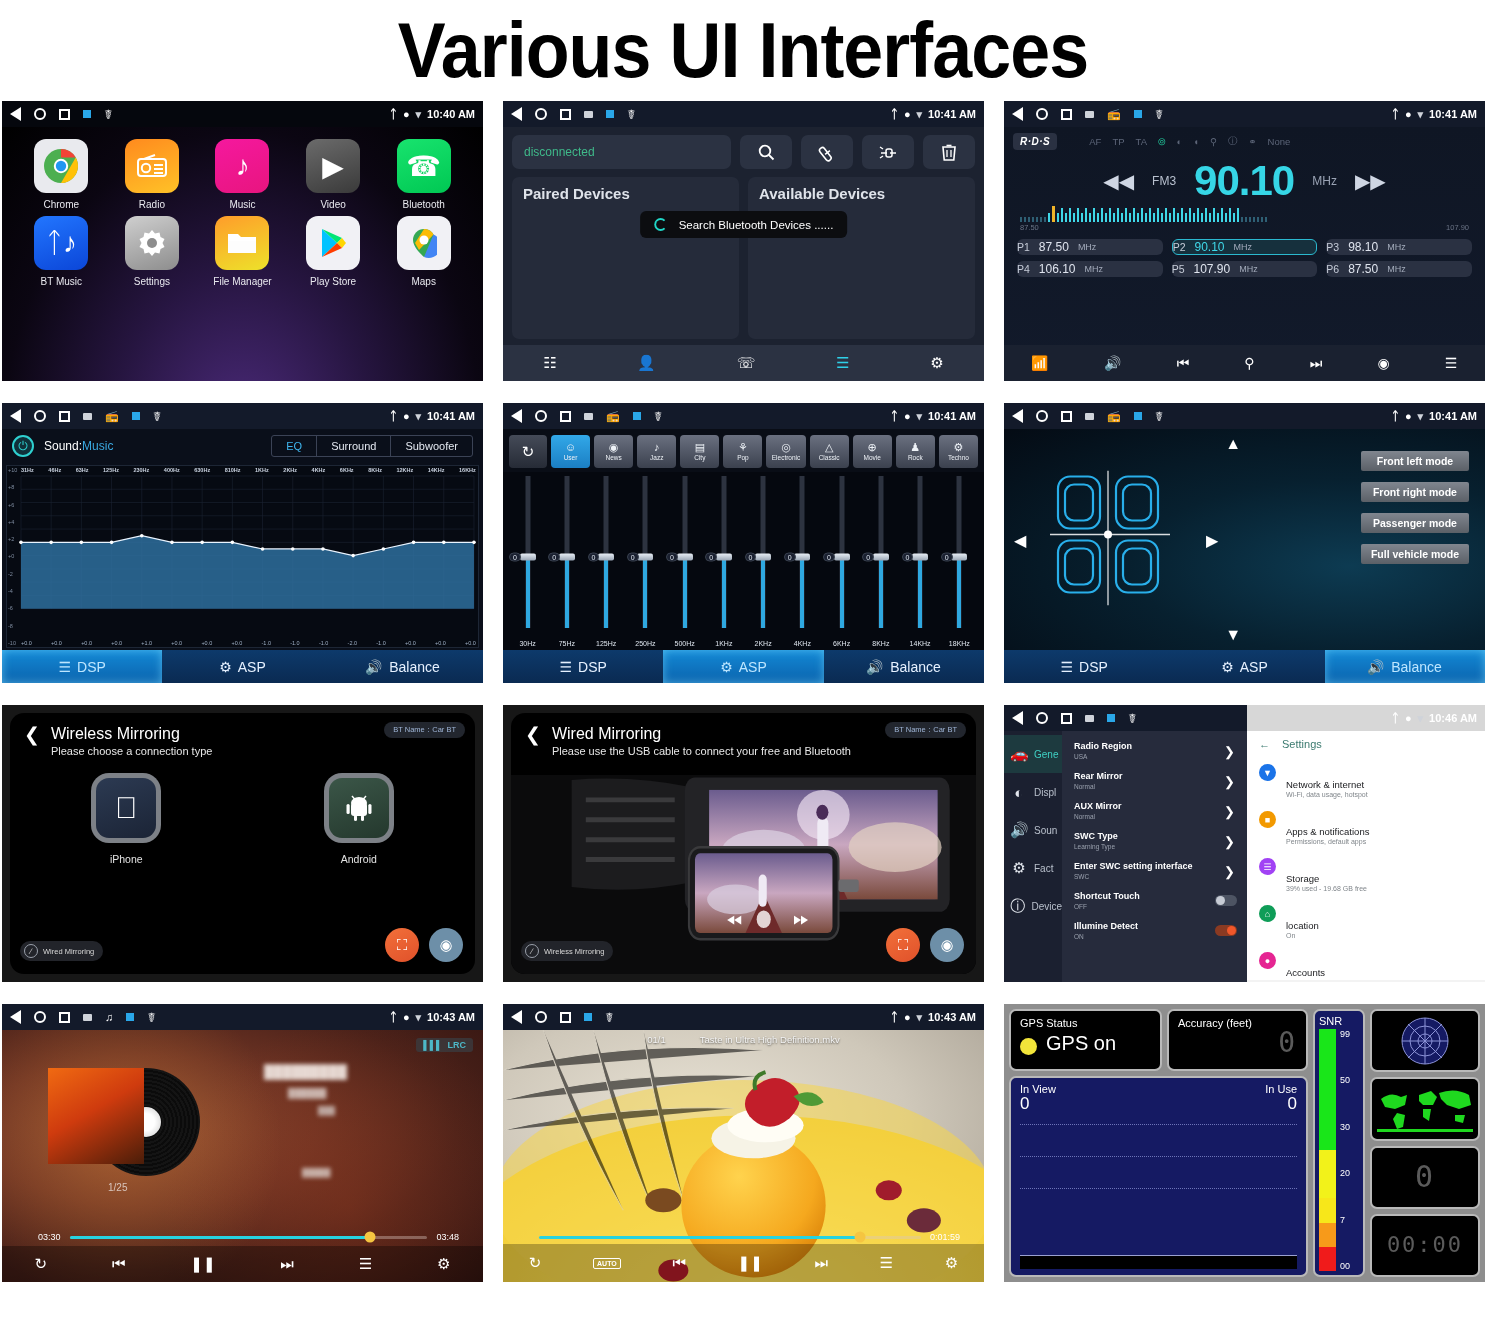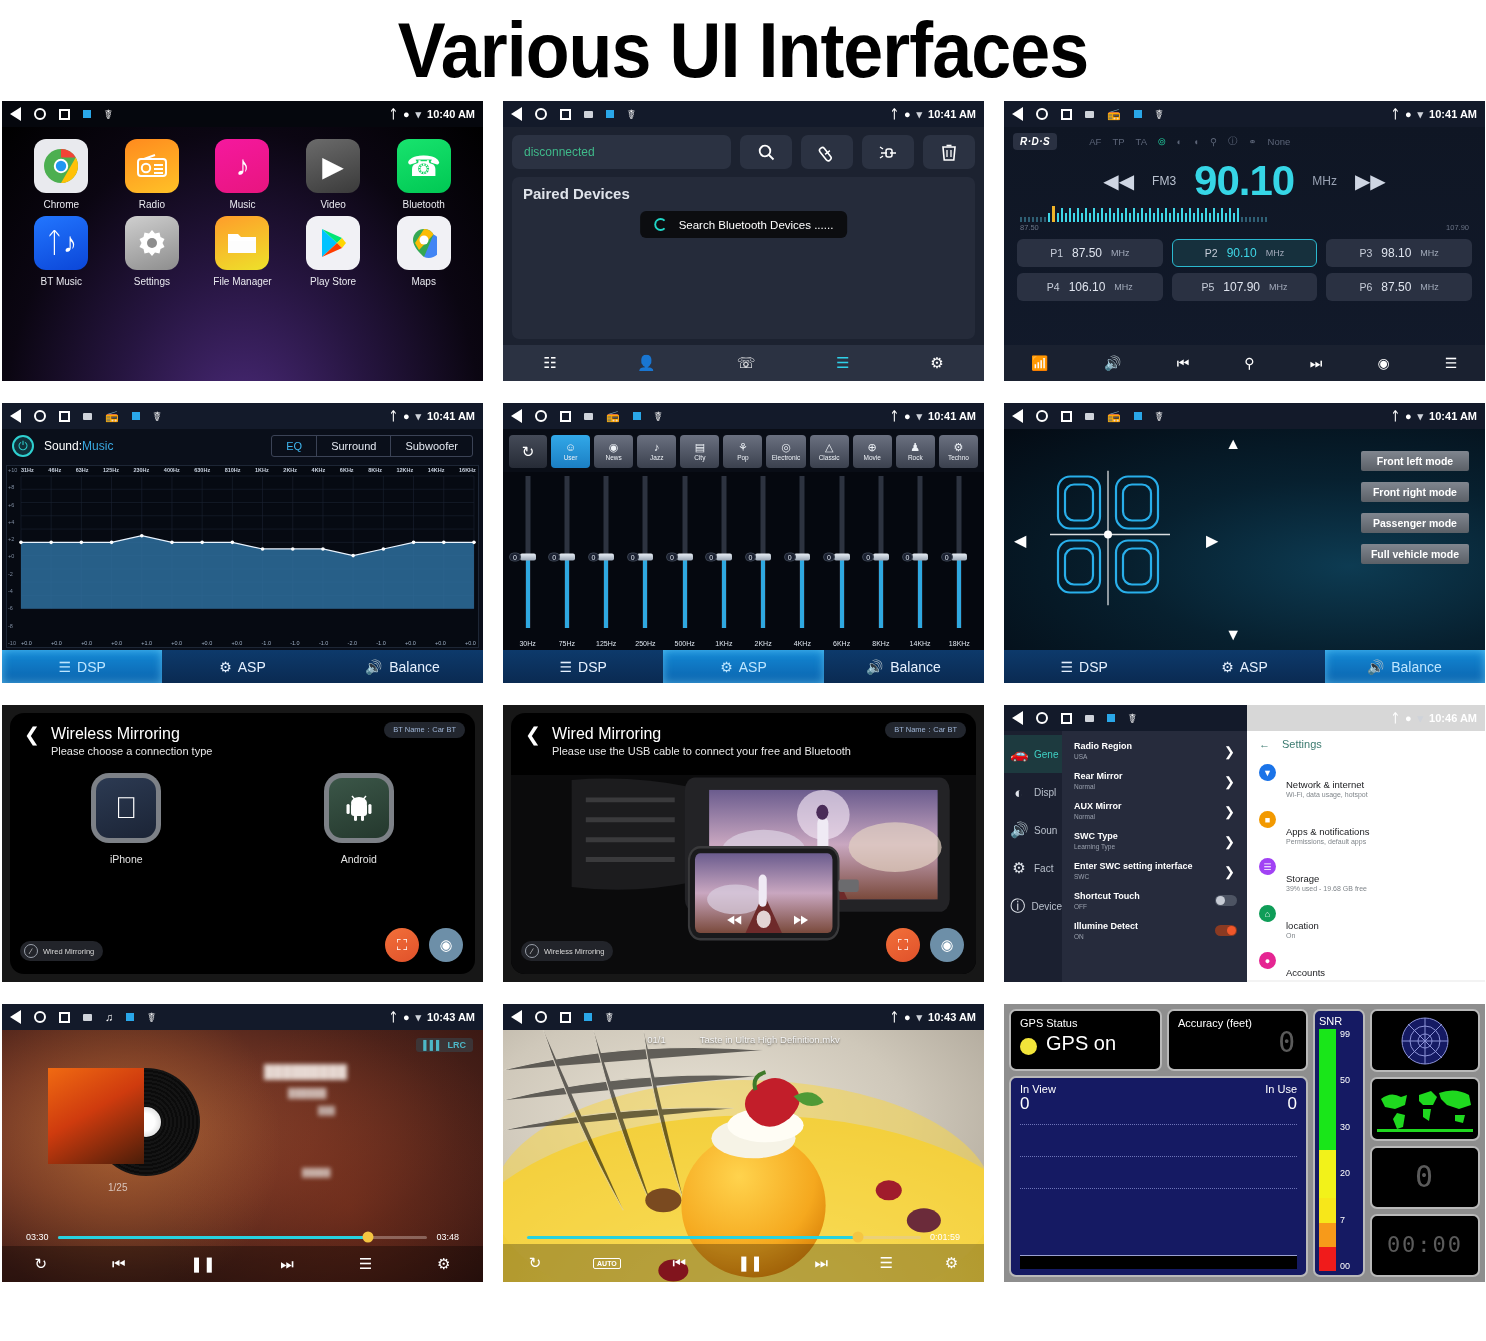--- a/index.html
+++ b/index.html
@@ -118,21 +118,21 @@
   .freq-unit { color:#9aa3b4; font-size:12px; }
   .tuner { margin: 6px 16px 0; position:relative; height: 24px;}
   .tick-line { display:flex; align-items:flex-end; gap:2px; height:14px; }
   .tick { width:2px; background:#3fd8e8; }
   .tick.sm { height:5px; background:#2e5f74; }
   .tick.md { height:9px; }
   .tick.lg { height:14px; }
   .tick-cursor { width:3px;height:16px;background:#f0b429; }
   .tuner-lbl { display:flex; justify-content:space-between; color:#6a7385; font-size:7.5px; margin-top:1px; }
   .presets { display:grid; grid-template-columns: repeat(3,1fr); gap: 6px 9px; padding: 7px 13px 0; }
-  .preset { background:#2a3142; border-radius:6px; height:28px; display:flex; align-items:center; justify-content:center; gap:9px; color:#dfe4ee; font-size:12px; }
+  .preset { background:#2a3142; border-radius:6px; height:16px; display:flex; align-items:center; gap:9px; color:#dfe4ee; font-size:12px; }
   .preset .pn { font-size:10.5px; color:#c6ccd8; }
   .preset .pu { font-size:9px; color:#a3abbb; }
   .preset.sel { background:#16303d; border:1.5px solid #2bb9cf; }
   .preset.sel .pv { color:#3fd8e8; }
   .radio-nav { height:36px; margin-top:auto; background:#1a2130; display:flex; align-items:center; justify-content:space-around; color:#fff; font-size:14px; }
 
   
   .sound-tabs { height: 33px; display:flex; }
   .sound-tab { flex:1; display:flex; align-items:center; justify-content:center; gap:6px; font-size:14px; background:linear-gradient(180deg,#0d3a6b,#0a2a52); color:#e6f1ff;}
   .sound-tab.active { background:linear-gradient(180deg,#1389d6,#0b63ad); color:#bde6ff; box-shadow: inset 0 0 10px rgba(120,220,255,.6); }
@@ -230,21 +230,21 @@
   .lrc-badge { position:absolute; right:10px; top:8px; background:#3b3b3fcc; border-radius:3px; padding:2px 7px; display:flex; align-items:center; gap:5px; color:#4db8c8; font-size:9px; font-weight:700;}
   .vinyl-wrap { position:absolute; left:46px; top:38px; width:152px; height:108px;}
   .vinyl { position:absolute; right:0; top:0; width:108px;height:108px;border-radius:50%; background: repeating-radial-gradient(circle at 50% 50%, #141414 0 2px, #0b0b0b 2px 4px); }
   .vinyl-c { position:absolute; left:50%; top:50%; transform:translate(-50%,-50%); width:30px;height:30px;border-radius:50%; background:radial-gradient(circle,#fff 40%,#c9c9c9 100%);}
   .cover { position:absolute; left:0; top:0; width:96px;height:96px; background: linear-gradient(150deg,#f06a12,#cf3b0e 45%,#4a1d09); }
   .track-count { position:absolute; left:106px; top:152px; color:#d9c6bd; font-size:10px;}
   .m-title { position:absolute; left:262px; top:34px; color:#e7d9d3; font-size:13px; filter: blur(2.2px); }
   .m-artist { position:absolute; left:286px; top:58px; color:#cbb6af; font-size:9px; filter: blur(2px);}
   .m-album { position:absolute; left:316px; top:76px; color:#bfa9a2; font-size:8px; filter: blur(2px);}
   .m-lyric { position:absolute; left:300px; top:138px; color:#c8b1a8; font-size:8px; filter: blur(2px);}
-  .prog-row { position:absolute; left:0; right:0; bottom:40px; display:flex; align-items:center; gap:9px; padding: 0 24px;}
+  .prog-row { position:absolute; left:12px; right:0; bottom:40px; display:flex; align-items:center; gap:9px; padding: 0 24px;}
   .prog-time { color:#fff; font-size:9px; }
   .prog-track { flex:1; height:3px; background:#d9c6bd66; position:relative; border-radius:2px;}
   .prog-fill { position:absolute; left:0; top:0; bottom:0; width:84%; background:#27d3e0; border-radius:2px;}
   .prog-knob { position:absolute; left:84%; top:50%; transform:translate(-50%,-50%); width:11px;height:11px;border-radius:50%; background:#f5c541;}
   .music-nav { position:absolute; left:0; right:0; bottom:0; height:36px; background:#00000055; display:flex; align-items:center; justify-content:space-around; color:#fff; font-size:15px;}
 
   
   .video-body { height: calc(100% - 26px); position:relative; background: linear-gradient(160deg,#b9b2a6 0%, #cfc7b6 30%, #efd978 62%, #f2cf4a 100%); }
   .vd-art { position:absolute; inset:0; }
   .vd-top { position:absolute; top:4px; left:0; right:0; display:flex; justify-content:center; gap:34px; color:#f3f3f3; font-size:9.5px; text-shadow:0 1px 2px #0009;}
@@ -430,20 +430,23 @@
           <svg width="16" height="18" viewBox="0 0 16 18">
               <path d="M2 4h12l-1.2 13H3.2z" fill="none" stroke="#fff" stroke-width="1.6"></path>
               <path d="M5.5 2.5h5" stroke="#fff" stroke-width="1.6"></path>
               <path d="M6 7v7M10 7v7" stroke="#fff" stroke-width="1.3"></path>
             </svg>
         </div>
       </div>
       <div class="bt-lists">
         <div class="bt-list">
           <span>Paired Devices</span>
+        </div>
+        <div class="bt-list">
+          <span>Available Devices</span>
         </div>
         <div class="bt-toast">
           <span class="bt-spinner"></span>
           <span>Search Bluetooth Devices ......</span>
         </div>
       </div>
       <div class="bt-nav">
         <span>☷</span>
         <span>👤</span>
         <span>☏</span>

